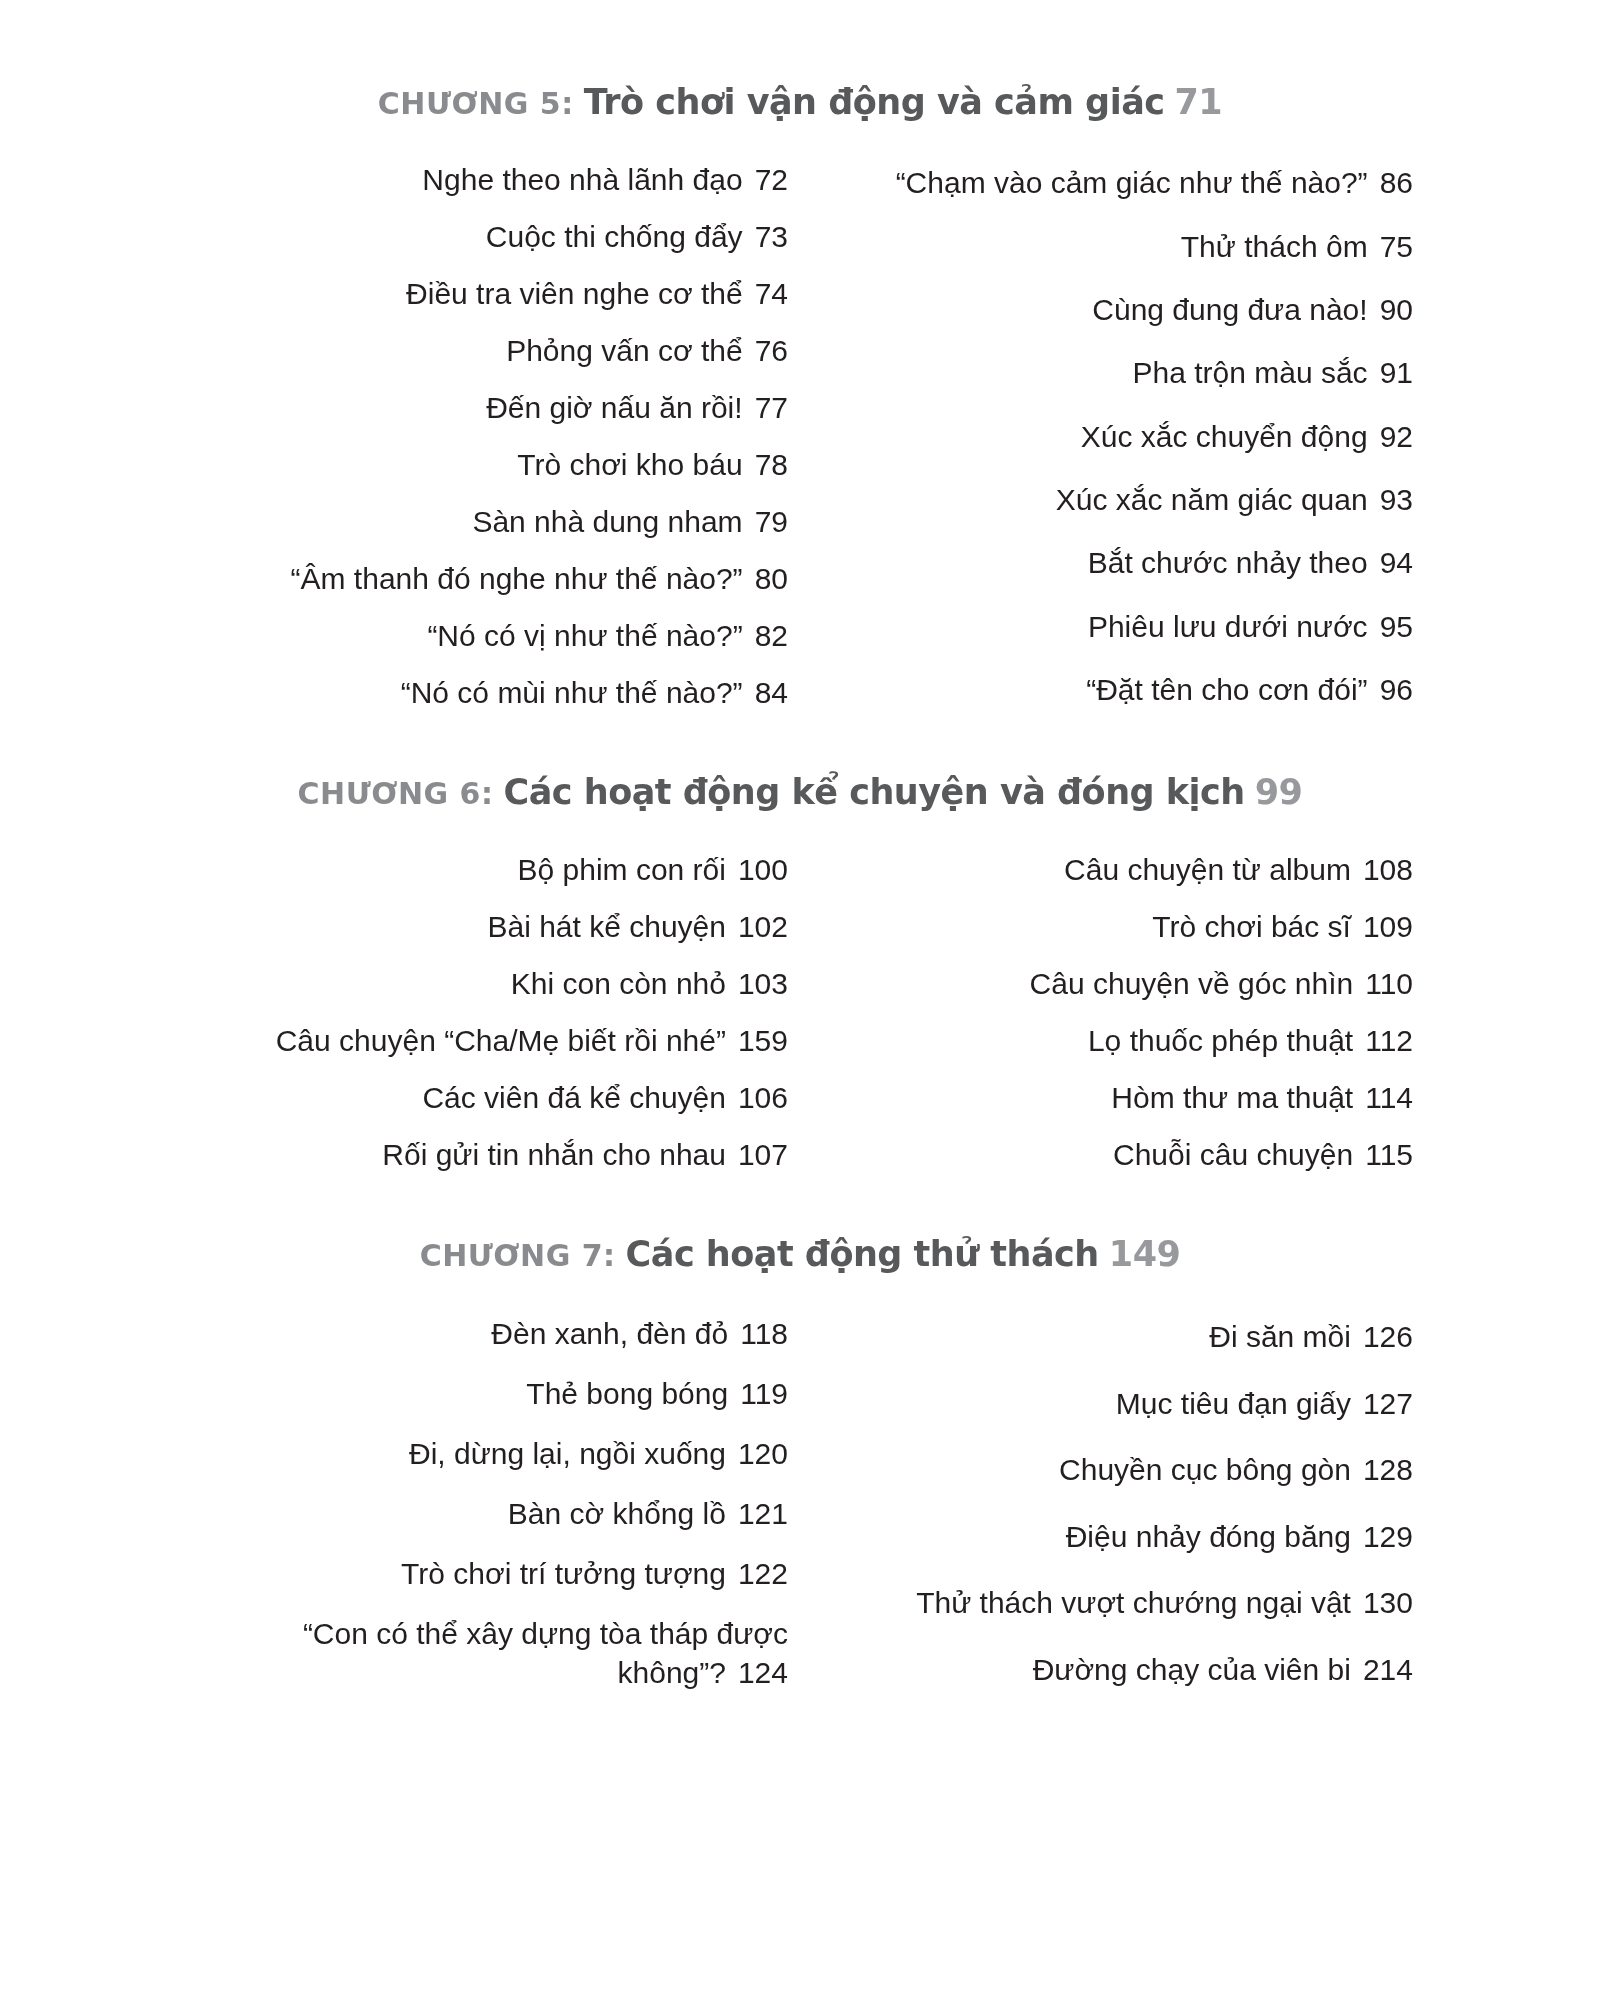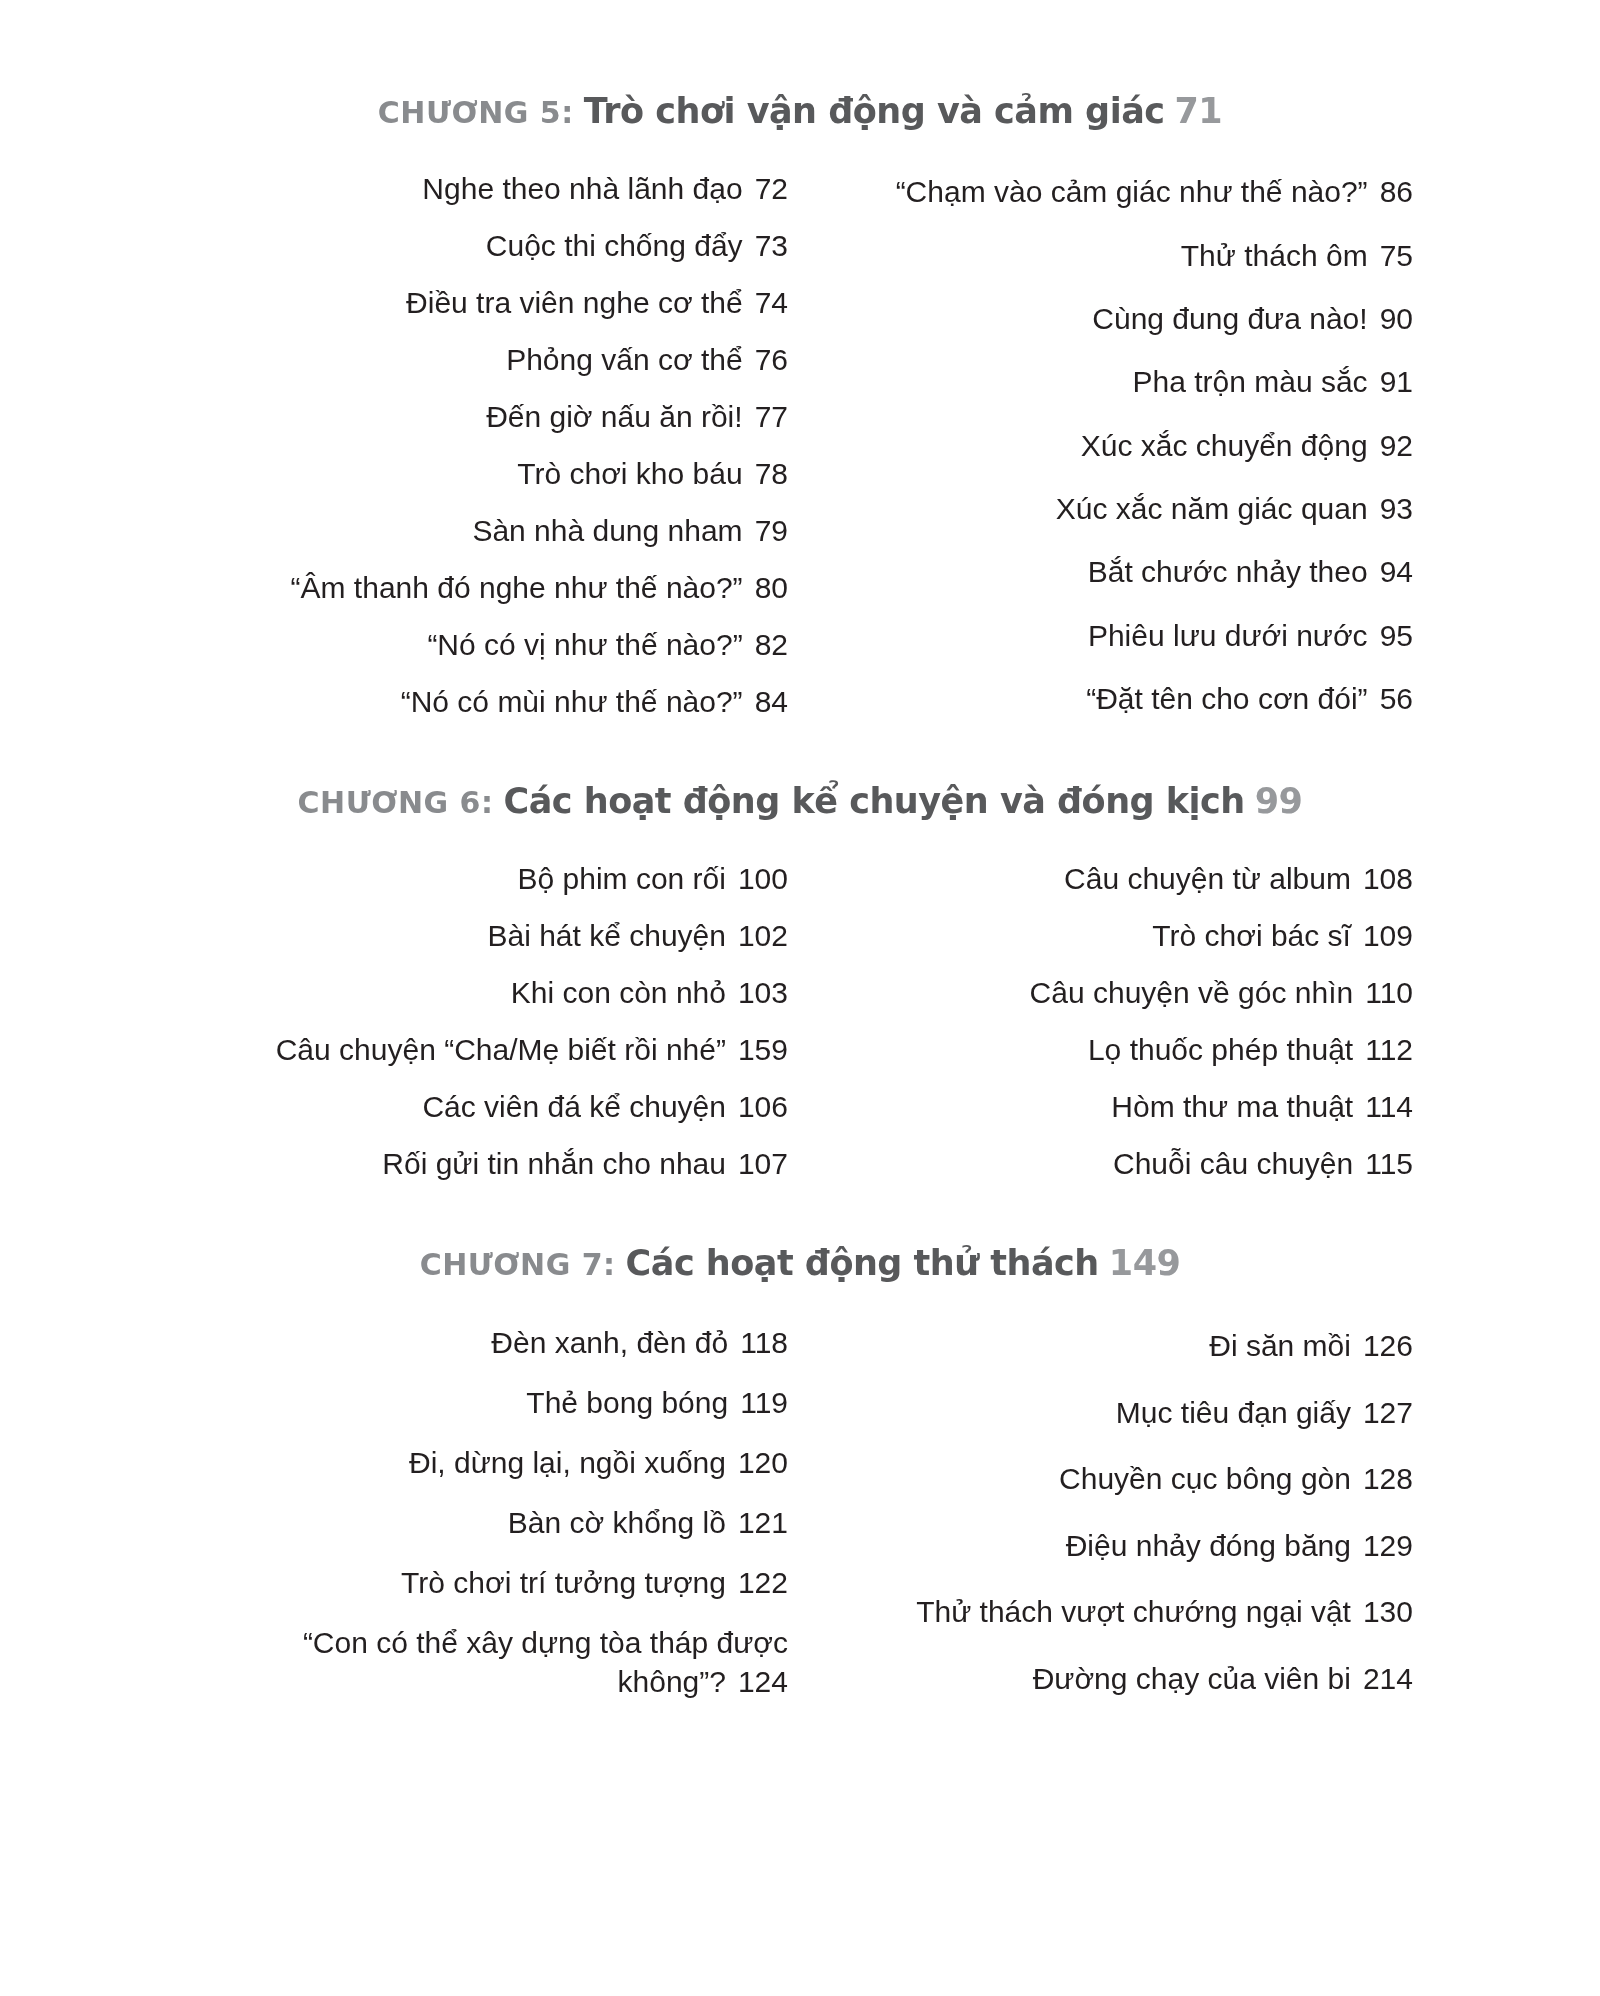--- a/index.html
+++ b/index.html
@@ -10,21 +10,21 @@
   body {
     width: 1600px;
     height: 1996px;
     position: relative;
     font-family: "Liberation Sans", sans-serif;
     color: #231f20;
     -webkit-font-smoothing: antialiased;
   }
   .toc-page {
     width: 1250px;
-    margin: 17px auto;
+    margin: 8px auto;
     padding-top: 74px;
   }
   .chapter-section { margin: 0; }
   .chapter-heading {
     text-align: center;
     font-family: "DejaVu Sans", sans-serif;
     font-weight: bold;
     margin: 0 0 30px 0;
     white-space: nowrap;
     letter-spacing: -0.5px;
@@ -108,21 +108,21 @@
   <div class="toc-entry"><span>Pha trộn màu sắc</span><span class="toc-entry-page">91</span></div>
 
   <div class="toc-entry"><span>Xúc xắc chuyển động</span><span class="toc-entry-page">92</span></div>
 
   <div class="toc-entry"><span>Xúc xắc năm giác quan</span><span class="toc-entry-page">93</span></div>
 
   <div class="toc-entry"><span>Bắt chước nhảy theo</span><span class="toc-entry-page">94</span></div>
 
   <div class="toc-entry"><span>Phiêu lưu dưới nước</span><span class="toc-entry-page">95</span></div>
 
-  <div class="toc-entry"><span>“Đặt tên cho cơn đói”</span><span class="toc-entry-page">56</span></div>
+  <div class="toc-entry"><span>“Đặt tên cho cơn đói”</span><span class="toc-entry-page">96</span></div>
 </div>
     </div>
   </section>
 
   <section class="chapter-section">
     <h2 class="chapter-heading"><span class="chapter-label">CHƯƠNG 6:</span><span class="chapter-title">Các hoạt động kể chuyện và đóng kịch</span><span class="chapter-pagenum">99</span></h2>
     <div class="toc-columns" style="height: 342px;">
       <div class="toc-column">
   <div class="toc-entry"><span>Bộ phim con rối</span><span class="toc-entry-page">100</span></div>
 

